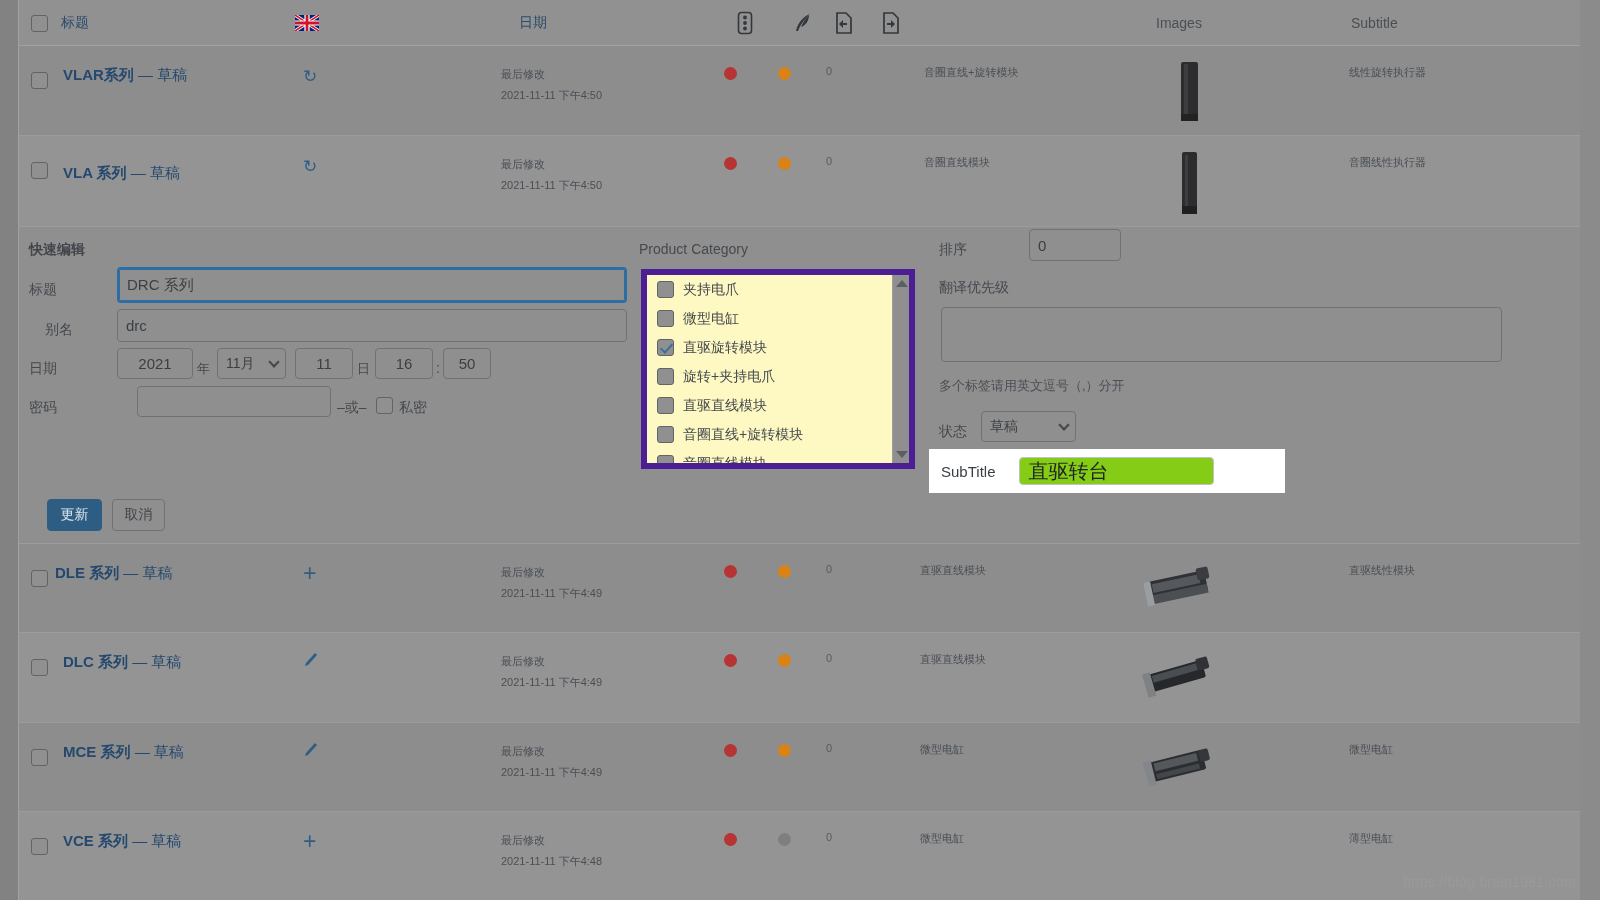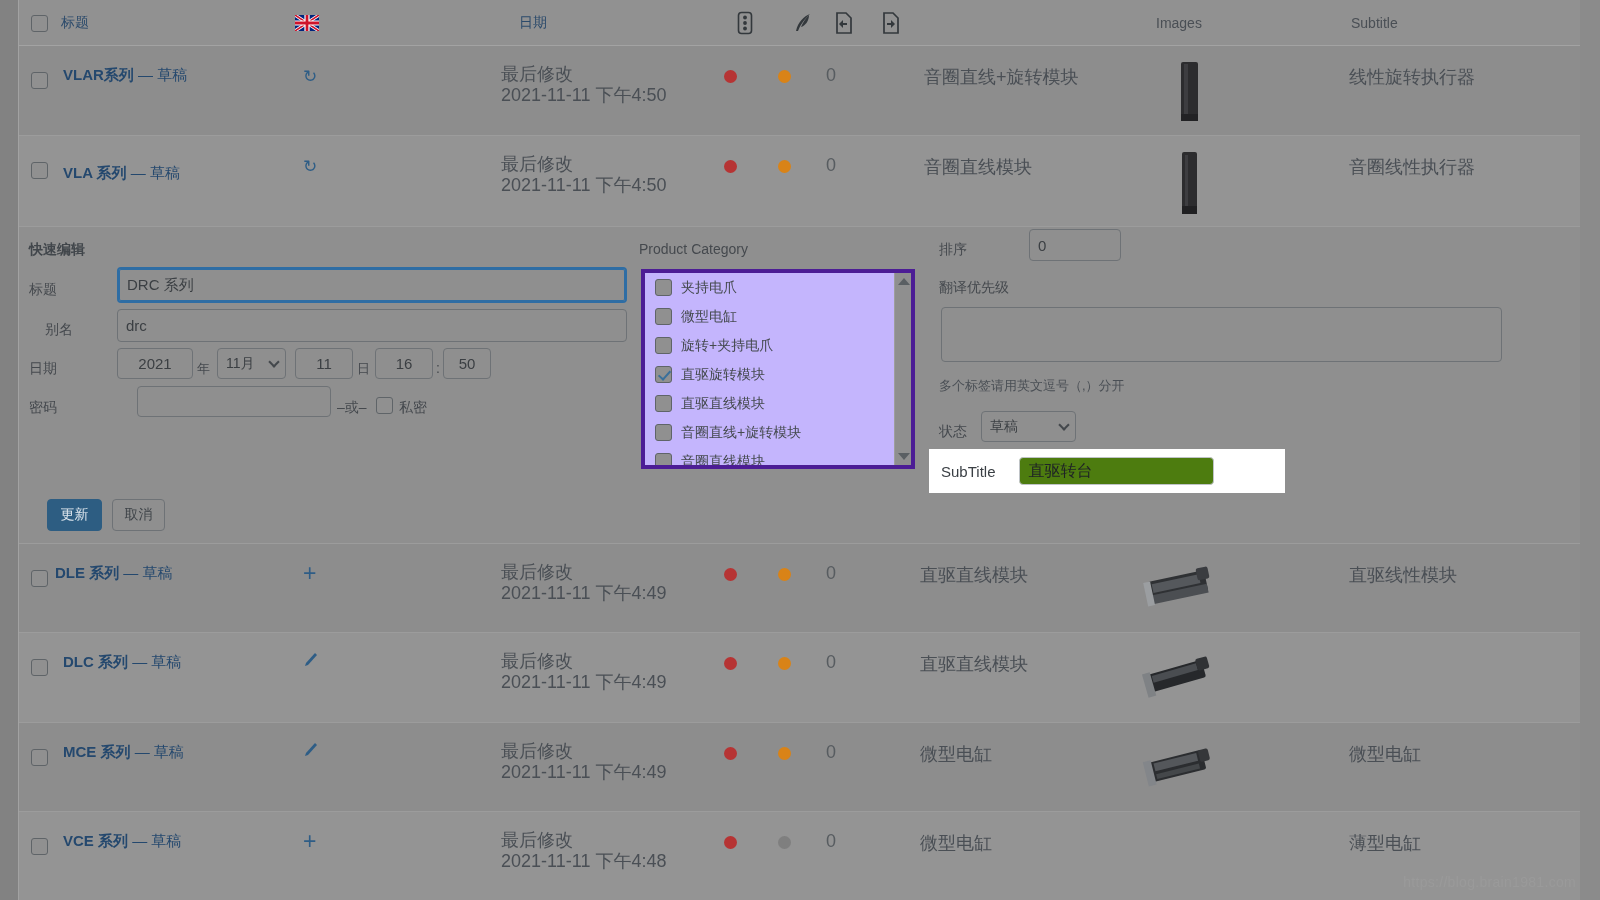--- a/index.html
+++ b/index.html
@@ -52,21 +52,21 @@
     border: solid #3a6f9a; border-width: 0 2px 2px 0; transform: rotate(42deg);
   }
 
   
   .row {
     position: relative; width: 100%;
     border-bottom: 1px solid #9c9c9c;
     background: #8d8d8d;
   }
   .row.alt { background: #949494; }
-  .cell { position: absolute; font-size: 18px; color: #4a4f55; }
+  .cell { position: absolute; font-size: 11px; color: #4a4f55; }
   .title-link { color: #24486e; font-size: 15px; }
   .title-link .bold { font-weight: bold; }
   .date-cell { color: #4a4f55; line-height: 21px; }
   .dot { width: 13px; height: 13px; border-radius: 50%; display: inline-block; }
   .count { color: #575c60; }
   .icon-blue { color: #2e5d86; }
 
   
   .qe {
     position: relative; width: 100%; background: #8f8f8f;
@@ -83,21 +83,21 @@
   .inp.focus { border: 2px solid #2e6da4; box-shadow: 0 0 0 1px #2e6da4 inset; }
   .sel {
     position: absolute; background: #8f8f8f; border: 1px solid #6e7276; border-radius: 4px;
     color: #3b3f43; font-size: 14px; padding: 0 24px 0 8px;
     display: flex; align-items: center;
   }
   .chev { position: absolute; right: 7px; top: 50%; width: 8px; height: 8px;
      border: solid #44484c; border-width: 0 2px 2px 0; transform: translateY(-75%) rotate(45deg); }
 
   .catbox {
-    position: absolute; border: 4px solid #4c1d95; background: #c4b5fd;
+    position: absolute; border: 6px solid #4c1d95; background: #fef9c3;
     overflow: hidden;
   }
   .cat-item { display: flex; align-items: center; height: 29px; padding-left: 10px; gap: 9px; font-size: 14px; color: #454a4f; }
   .scrollbar { position: absolute; right: 0; top: 0; width: 17px; height: 100%; background: #8f8f8f; border-left: 1px solid #9e9e9e;}
   .sb-arrow { position: absolute; left: 3px; width: 0; height: 0; border-left: 6px solid transparent; border-right: 6px solid transparent; }
   .sb-up { top: 5px; border-bottom: 7px solid #5a5f63; }
   .sb-dn { bottom: 5px; border-top: 7px solid #5a5f63; }
 
   .btn {
     position: absolute; border-radius: 4px; font-size: 14px;
@@ -109,22 +109,22 @@
 
   .hint { position: absolute; font-size: 13px; color: #4a4f55; }
 
   
   .subtitle-pop {
     position: absolute; background: #ffffff; box-shadow: 0 0 0 0 transparent;
     display: flex; align-items: center;
   }
   .subtitle-pop .lbl { color: #3a3f44; font-size: 15px; margin-left: 12px; }
   .subtitle-pop .inp2 {
-    background: #4d7c0f; border: 1px solid #bfc3c7; border-radius: 4px;
-    color: #1f2326; font-size: 16px; padding: 0 8px; outline: none;
+    background: #84cc16; border: 1px solid #bfc3c7; border-radius: 4px;
+    color: #1f2326; font-size: 20px; padding: 0 8px; outline: none;
     font-family: "Liberation Sans", sans-serif;
   }
 
   .watermark {
     position: absolute; right: 24px; bottom: 10px;
     color: #9a9a9a; font-size: 14px; letter-spacing: .3px;
   }
   .flag { display:inline-block; vertical-align: middle; }
 </style>
 </head>
@@ -271,26 +271,26 @@
         <div>
           <div class="cat-item">
             <span class="cb"></span>
             <span>夹持电爪</span>
           </div>
           <div class="cat-item">
             <span class="cb"></span>
             <span>微型电缸</span>
           </div>
           <div class="cat-item">
-            <span class="cb"></span>
-            <span>旋转+夹持电爪</span>
-          </div>
-          <div class="cat-item">
             <span class="cb checked"></span>
             <span>直驱旋转模块</span>
+          </div>
+          <div class="cat-item">
+            <span class="cb"></span>
+            <span>旋转+夹持电爪</span>
           </div>
           <div class="cat-item">
             <span class="cb"></span>
             <span>直驱直线模块</span>
           </div>
           <div class="cat-item">
             <span class="cb"></span>
             <span>音圈直线+旋转模块</span>
           </div>
           <div class="cat-item">

